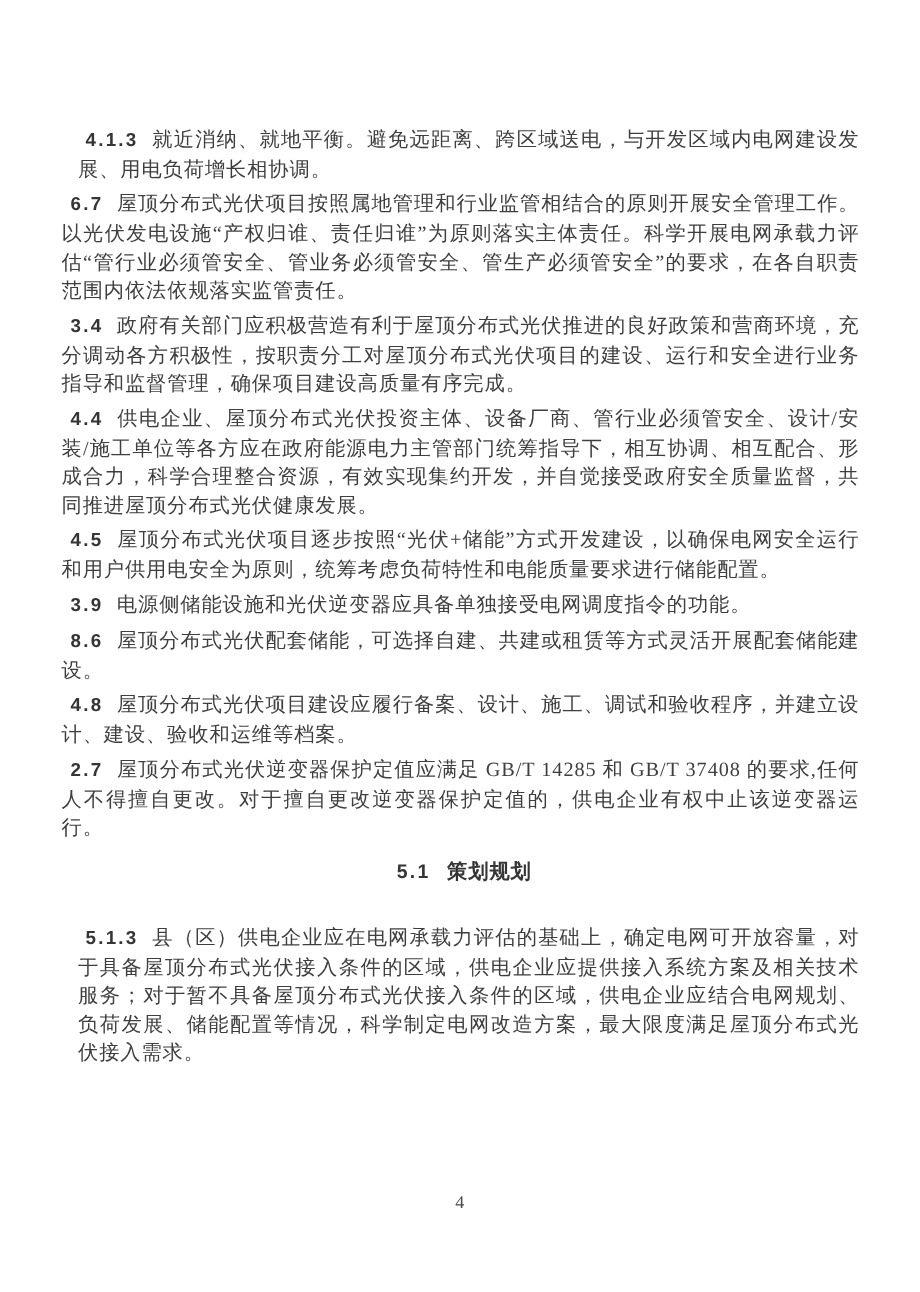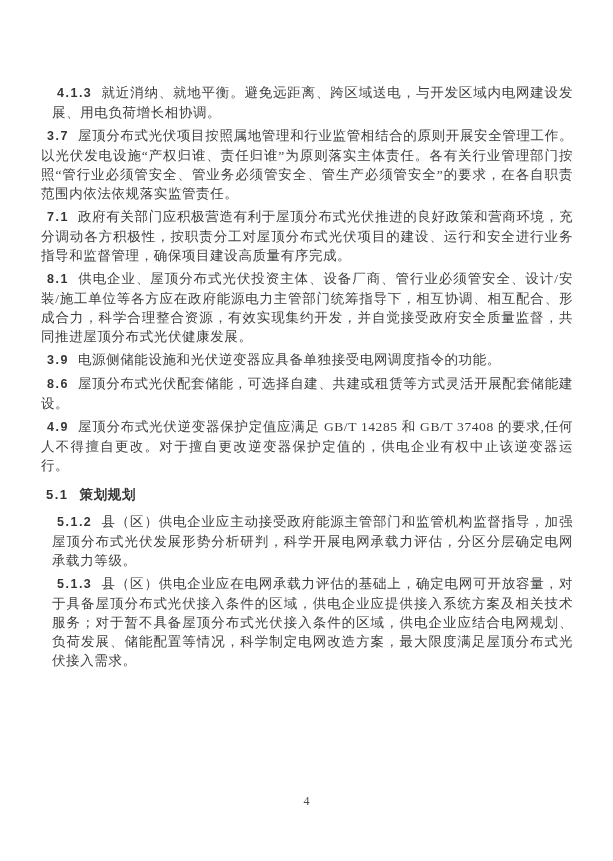--- a/index.html
+++ b/index.html
@@ -40,57 +40,58 @@
     font-family:"Liberation Sans","DejaVu Sans",sans-serif;
     font-weight:bold;
     font-size:13.5px;
     color:#353535;
     letter-spacing:0.6px;
     margin:0;
     padding-left:5px;
   }
   h2.sec .num{font-size:13px;margin-right:11px;}
   h2.lvl1{margin:12px 0 11px 0;}
-  h2.lvl2{margin:11px 0 8px 0;}
+  h2.lvl2{margin:11px 0 25px 0;text-align:center;}
   .page-number{
     position:absolute;
     left:0;right:0;
     top:794px;
     text-align:center;
     font-size:12px;
     color:#4a4a4a;
     font-family:"Liberation Serif","DejaVu Serif",serif;
   }
 </style>
 </head>
 <body>
 
 <div class="page">
   <div class="content">
 
     <p class="clause l3"><span class="num">4.1.3</span><span class="txt">就近消纳、就地平衡。避免远距离、跨区域送电，与开发区域内电网建设发展、用电负荷增长相协调。</span></p>
 
-    <p class="clause l2"><span class="num">3.7</span><span class="txt">屋顶分布式光伏项目按照属地管理和行业监管相结合的原则开展安全管理工作。以光伏发电设施“产权归谁、责任归谁”为原则落实主体责任。各有关行业管理部门按照“管行业必须管安全、管业务必须管安全、管生产必须管安全”的要求，在各自职责范围内依法依规落实监管责任。</span></p>
+    <p class="clause l2"><span class="num">6.7</span><span class="txt">屋顶分布式光伏项目按照属地管理和行业监管相结合的原则开展安全管理工作。以光伏发电设施“产权归谁、责任归谁”为原则落实主体责任。科学开展电网承载力评估“管行业必须管安全、管业务必须管安全、管生产必须管安全”的要求，在各自职责范围内依法依规落实监管责任。</span></p>
 
-    <p class="clause l2"><span class="num">7.1</span><span class="txt">政府有关部门应积极营造有利于屋顶分布式光伏推进的良好政策和营商环境，充分调动各方积极性，按职责分工对屋顶分布式光伏项目的建设、运行和安全进行业务指导和监督管理，确保项目建设高质量有序完成。</span></p>
+    <p class="clause l2"><span class="num">3.4</span><span class="txt">政府有关部门应积极营造有利于屋顶分布式光伏推进的良好政策和营商环境，充分调动各方积极性，按职责分工对屋顶分布式光伏项目的建设、运行和安全进行业务指导和监督管理，确保项目建设高质量有序完成。</span></p>
 
-    <p class="clause l2"><span class="num">8.1</span><span class="txt">供电企业、屋顶分布式光伏投资主体、设备厂商、管行业必须管安全、设计/安装/施工单位等各方应在政府能源电力主管部门统筹指导下，相互协调、相互配合、形成合力，科学合理整合资源，有效实现集约开发，并自觉接受政府安全质量监督，共同推进屋顶分布式光伏健康发展。</span></p>
+    <p class="clause l2"><span class="num">4.4</span><span class="txt">供电企业、屋顶分布式光伏投资主体、设备厂商、管行业必须管安全、设计/安装/施工单位等各方应在政府能源电力主管部门统筹指导下，相互协调、相互配合、形成合力，科学合理整合资源，有效实现集约开发，并自觉接受政府安全质量监督，共同推进屋顶分布式光伏健康发展。</span></p>
 
+    <p class="clause l2"><span class="num">4.5</span><span class="txt">屋顶分布式光伏项目逐步按照“光伏+储能”方式开发建设，以确保电网安全运行和用户供用电安全为原则，统筹考虑负荷特性和电能质量要求进行储能配置。</span></p>
 
     <p class="clause l2"><span class="num">3.9</span><span class="txt">电源侧储能设施和光伏逆变器应具备单独接受电网调度指令的功能。</span></p>
 
     <p class="clause l2"><span class="num">8.6</span><span class="txt">屋顶分布式光伏配套储能，可选择自建、共建或租赁等方式灵活开展配套储能建设。</span></p>
 
+    <p class="clause l2"><span class="num">4.8</span><span class="txt">屋顶分布式光伏项目建设应履行备案、设计、施工、调试和验收程序，并建立设计、建设、验收和运维等档案。</span></p>
 
-    <p class="clause l2"><span class="num">4.9</span><span class="txt">屋顶分布式光伏逆变器保护定值应满足 GB/T 14285 和 GB/T 37408 的要求,任何人不得擅自更改。对于擅自更改逆变器保护定值的，供电企业有权中止该逆变器运行。</span></p>
+    <p class="clause l2"><span class="num">2.7</span><span class="txt">屋顶分布式光伏逆变器保护定值应满足 GB/T 14285 和 GB/T 37408 的要求,任何人不得擅自更改。对于擅自更改逆变器保护定值的，供电企业有权中止该逆变器运行。</span></p>
 
 
     <h2 class="sec lvl2"><span class="num">5.1</span><span>策划规划</span></h2>
 
 
-    <p class="clause l3"><span class="num">5.1.2</span><span class="txt">县（区）供电企业应主动接受政府能源主管部门和监管机构监督指导，加强屋顶分布式光伏发展形势分析研判，科学开展电网承载力评估，分区分层确定电网承载力等级。</span></p>
 
     <p class="clause l3"><span class="num">5.1.3</span><span class="txt">县（区）供电企业应在电网承载力评估的基础上，确定电网可开放容量，对于具备屋顶分布式光伏接入条件的区域，供电企业应提供接入系统方案及相关技术服务；对于暂不具备屋顶分布式光伏接入条件的区域，供电企业应结合电网规划、负荷发展、储能配置等情况，科学制定电网改造方案，最大限度满足屋顶分布式光伏接入需求。</span></p>
 
   </div>
 
   <div class="page-number">4</div>
 </div>
 
 </body></html>

